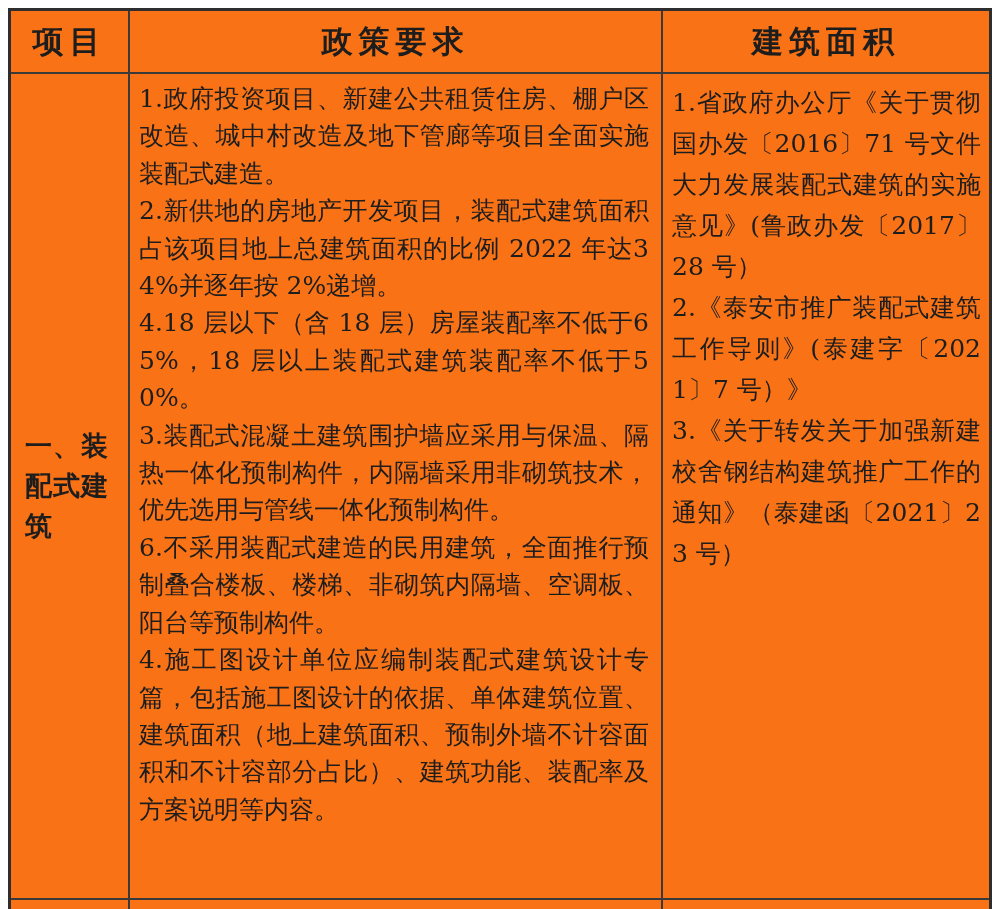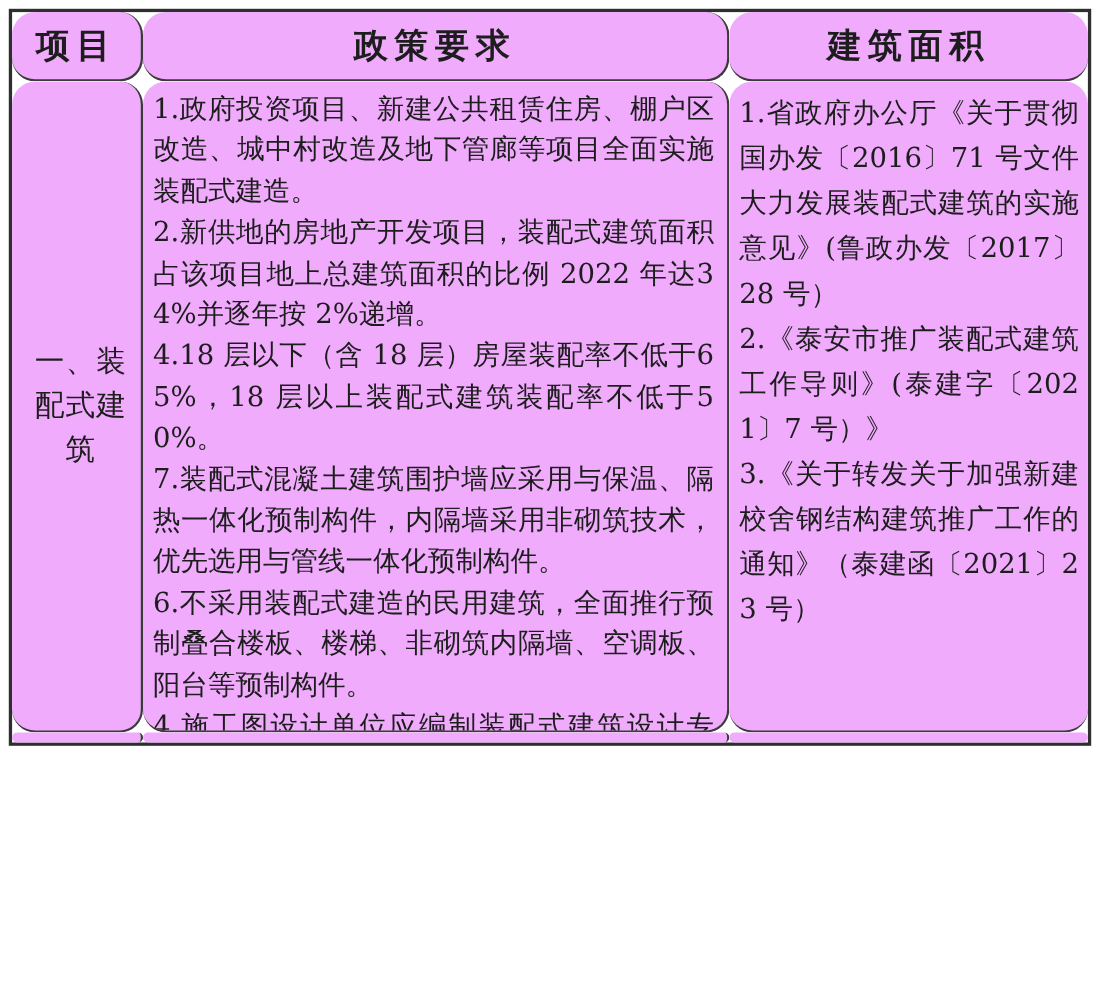--- a/index.html
+++ b/index.html
@@ -21,53 +21,51 @@
     box-sizing: border-box;
     background: #ffffff;
   }
   .row {
     display: grid;
     grid-template-columns: 119px 533px 1fr;
   }
   .cell {
     box-sizing: border-box;
     border-right: 2px solid #3a3a3a;
-    background: #f0abfc;
-    border-radius: 21px;
+    background: #f97316;
   }
   .cell:last-child { border-right: none; }
 
   
   .header-row .cell {
     height: 63px;
     border-bottom: 2px solid #3a3a3a;
     display: flex;
     align-items: center;
     justify-content: center;
     font-weight: bold;
     font-size: 31px;
     letter-spacing: 6px;
   }
 
   
   .body-row .cell {
-    height: 592px;
+    height: 826px;
     border-bottom: 2px solid #3a3a3a;
   }
   .category-cell {
     display: flex;
     align-items: center;
   }
   .category-text {
-    font-weight: normal;
+    font-weight: bold;
     font-size: 27px;
     line-height: 40px;
     padding: 0 6px 0 14px;
     letter-spacing: 1px;
-    text-align: center;
   }
   .req-cell {
     padding: 6px 12px 0 9px;
     font-size: 25px;
     line-height: 37.4px;
     overflow: hidden;
   }
   .basis-cell {
     padding: 8px 8px 13px 9px;
     font-size: 25px;
@@ -106,21 +104,21 @@
 
   <div class="row body-row">
     <div class="cell category-cell">
       <div class="category-text">一、装配式建筑</div>
     </div>
 
     <div class="cell req-cell">
       <p>1.政府投资项目、新建公共租赁住房、棚户区改造、城中村改造及地下管廊等项目全面实施装配式建造。</p>
       <p>2.新供地的房地产开发项目，装配式建筑面积占该项目地上总建筑面积的比例 2022 年达34%并逐年按 2%递增。</p>
       <p>4.18 层以下（含 18 层）房屋装配率不低于65%，18 层以上装配式建筑装配率不低于50%。</p>
-      <p>7.装配式混凝土建筑围护墙应采用与保温、隔热一体化预制构件，内隔墙采用非砌筑技术，优先选用与管线一体化预制构件。</p>
+      <p>3.装配式混凝土建筑围护墙应采用与保温、隔热一体化预制构件，内隔墙采用非砌筑技术，优先选用与管线一体化预制构件。</p>
       <p>6.不采用装配式建造的民用建筑，全面推行预制叠合楼板、楼梯、非砌筑内隔墙、空调板、阳台等预制构件。</p>
       <p>4.施工图设计单位应编制装配式建筑设计专篇，包括施工图设计的依据、单体建筑位置、建筑面积（地上建筑面积、预制外墙不计容面积和不计容部分占比）、建筑功能、装配率及方案说明等内容。</p>
     </div>
 
     <div class="cell basis-cell">
       <p>1.省政府办公厅《关于贯彻国办发〔2016〕71 号文件大力发展装配式建筑的实施意见》(鲁政办发〔2017〕28 号）</p>
       <p>2.《泰安市推广装配式建筑工作导则》(泰建字〔2021〕7 号）》</p>
       <p>3.《关于转发关于加强新建校舍钢结构建筑推广工作的通知》（泰建函〔2021〕23 号）</p>
     </div>
   </div>

